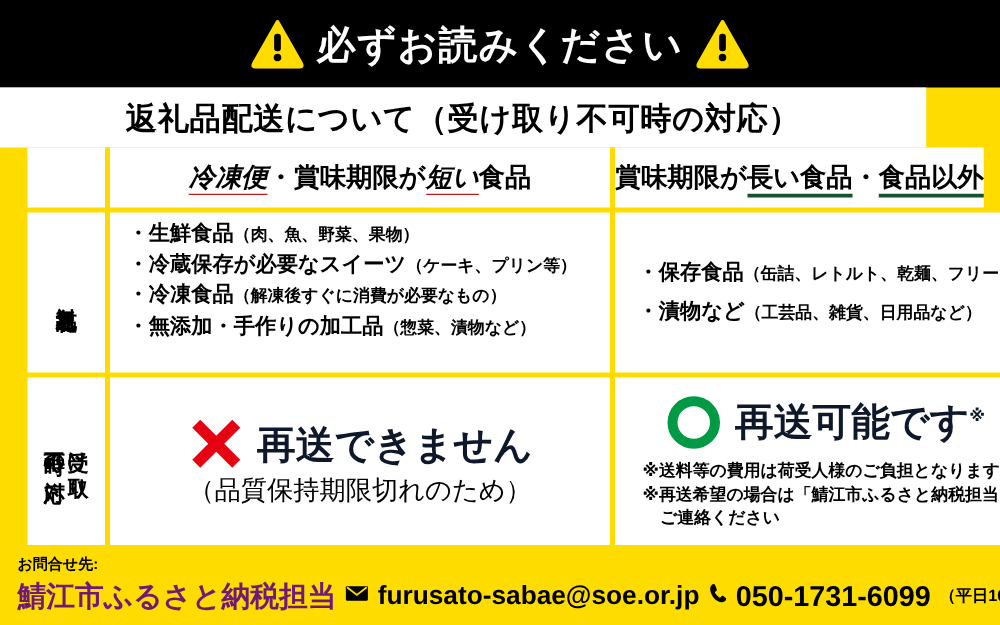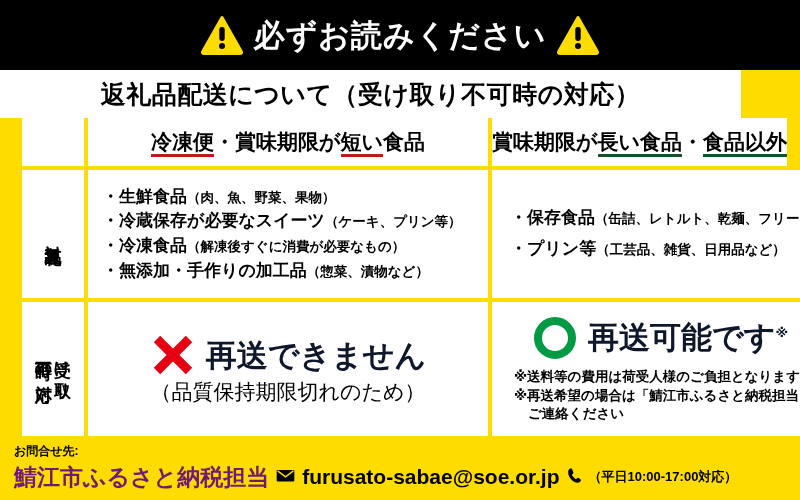--- a/index.html
+++ b/index.html
@@ -40,34 +40,34 @@
   .trow{display:flex;gap:4px;}
   .trow.head{height:48px;}
   .trow.r1{height:128px;}
   .trow.r2{flex:1;}
   .cell{background:#ffffff;display:flex;box-sizing:border-box;}
   .c-label{width:62px;flex:none;align-items:center;justify-content:center;}
   .c-left{width:400px;flex:none;}
   .c-right{flex:1;}
   .head .c-left,.head .c-right{align-items:center;justify-content:center;}
   .col-head{font-size:21px;font-weight:bold;color:#000;white-space:nowrap;}
-  .u-red{border-bottom:3px solid #b91c1c;padding-bottom:1px;}
+  .u-red{border-bottom:1px solid #b91c1c;padding-bottom:1px;font-style:italic;}
   .u-green{border-bottom:3px solid #14532d;padding-bottom:1px;}
   
   .vlabel{
     writing-mode:vertical-rl;text-orientation:upright;
     font-size:17px;font-weight:bold;color:#000;line-height:1.12;
     letter-spacing:1px;
   }
   .vlabel-pair{display:flex;flex-direction:row-reverse;gap:0px;}
   .vlabel-pair .vlabel{line-height:1.12;}
   
   .list{
     padding:8px 6px 8px 14px;display:flex;flex-direction:column;
-    justify-content:center;gap:6px;width:100%;box-sizing:border-box;
+    gap:6px;width:100%;box-sizing:border-box;
   }
   .list.right{justify-content:center;gap:12px;padding-left:18px;}
   .li{font-size:17px;font-weight:bold;color:#000;white-space:nowrap;line-height:1.1;}
   .li .sub{font-size:13.5px;font-weight:bold;}
   
   .result{
     width:100%;box-sizing:border-box;
     display:flex;flex-direction:column;align-items:center;justify-content:center;
     padding:6px 8px;
   }
@@ -144,21 +144,21 @@
       <div class="list">
         <div class="li"><span>・生鮮食品</span><span class="sub">（肉、魚、野菜、果物）</span></div>
         <div class="li"><span>・冷蔵保存が必要なスイーツ</span><span class="sub">（ケーキ、プリン等）</span></div>
         <div class="li"><span>・冷凍食品</span><span class="sub">（解凍後すぐに消費が必要なもの）</span></div>
         <div class="li"><span>・無添加・手作りの加工品</span><span class="sub">（惣菜、漬物など）</span></div>
       </div>
     </div>
     <div class="cell c-right">
       <div class="list right">
         <div class="li"><span>・保存食品</span><span class="sub">（缶詰、レトルト、乾麺、フリーズドライ）</span></div>
-        <div class="li"><span>・プリン等</span><span class="sub">（工芸品、雑貨、日用品など）</span></div>
+        <div class="li"><span>・漬物など</span><span class="sub">（工芸品、雑貨、日用品など）</span></div>
       </div>
     </div>
   </div>
 
   <div class="trow r2">
     <div class="cell c-label">
       <div class="vlabel-pair">
         <span class="vlabel">受け取り</span>
         <span class="vlabel">不可時の対応</span>
       </div>
@@ -208,15 +208,16 @@
         <rect x="0.5" y="1" width="19" height="12.5" rx="1" fill="#000"></rect>
         <path d="M1.5 2 L10 8.5 L18.5 2" fill="none" stroke="#FFDC00" stroke-width="1.6"></path>
       </svg>
     </span>
     <span class="footer-mail">furusato-sabae@soe.or.jp</span>
     <span class="ico">
       <svg viewBox="0 0 16 18" width="15" height="17" aria-hidden="true">
         <path d="M4.6 1.2 C3 1.2 1.2 2.6 1.2 5.2 c0 5.6 5 11.4 10.1 11.6 c2.2 .1 3.6-1.5 3.6-2.9 c0-.7-2.6-2.6-3.3-2.6 c-.8 0-1.3 1.6-2 1.6 c-1 0-4.3-3.4-4.3-4.6 c0-.8 1.6-1.1 1.6-2 C6.9 5.5 5.3 1.2 4.6 1.2 Z" fill="#000"></path>
       </svg>
     </span>
+    <span class="footer-tel">050-1731-6099</span>
     <span class="footer-hours">（平日10:00-17:00対応）</span>
   </div>
 </div>
 
 </body></html>

